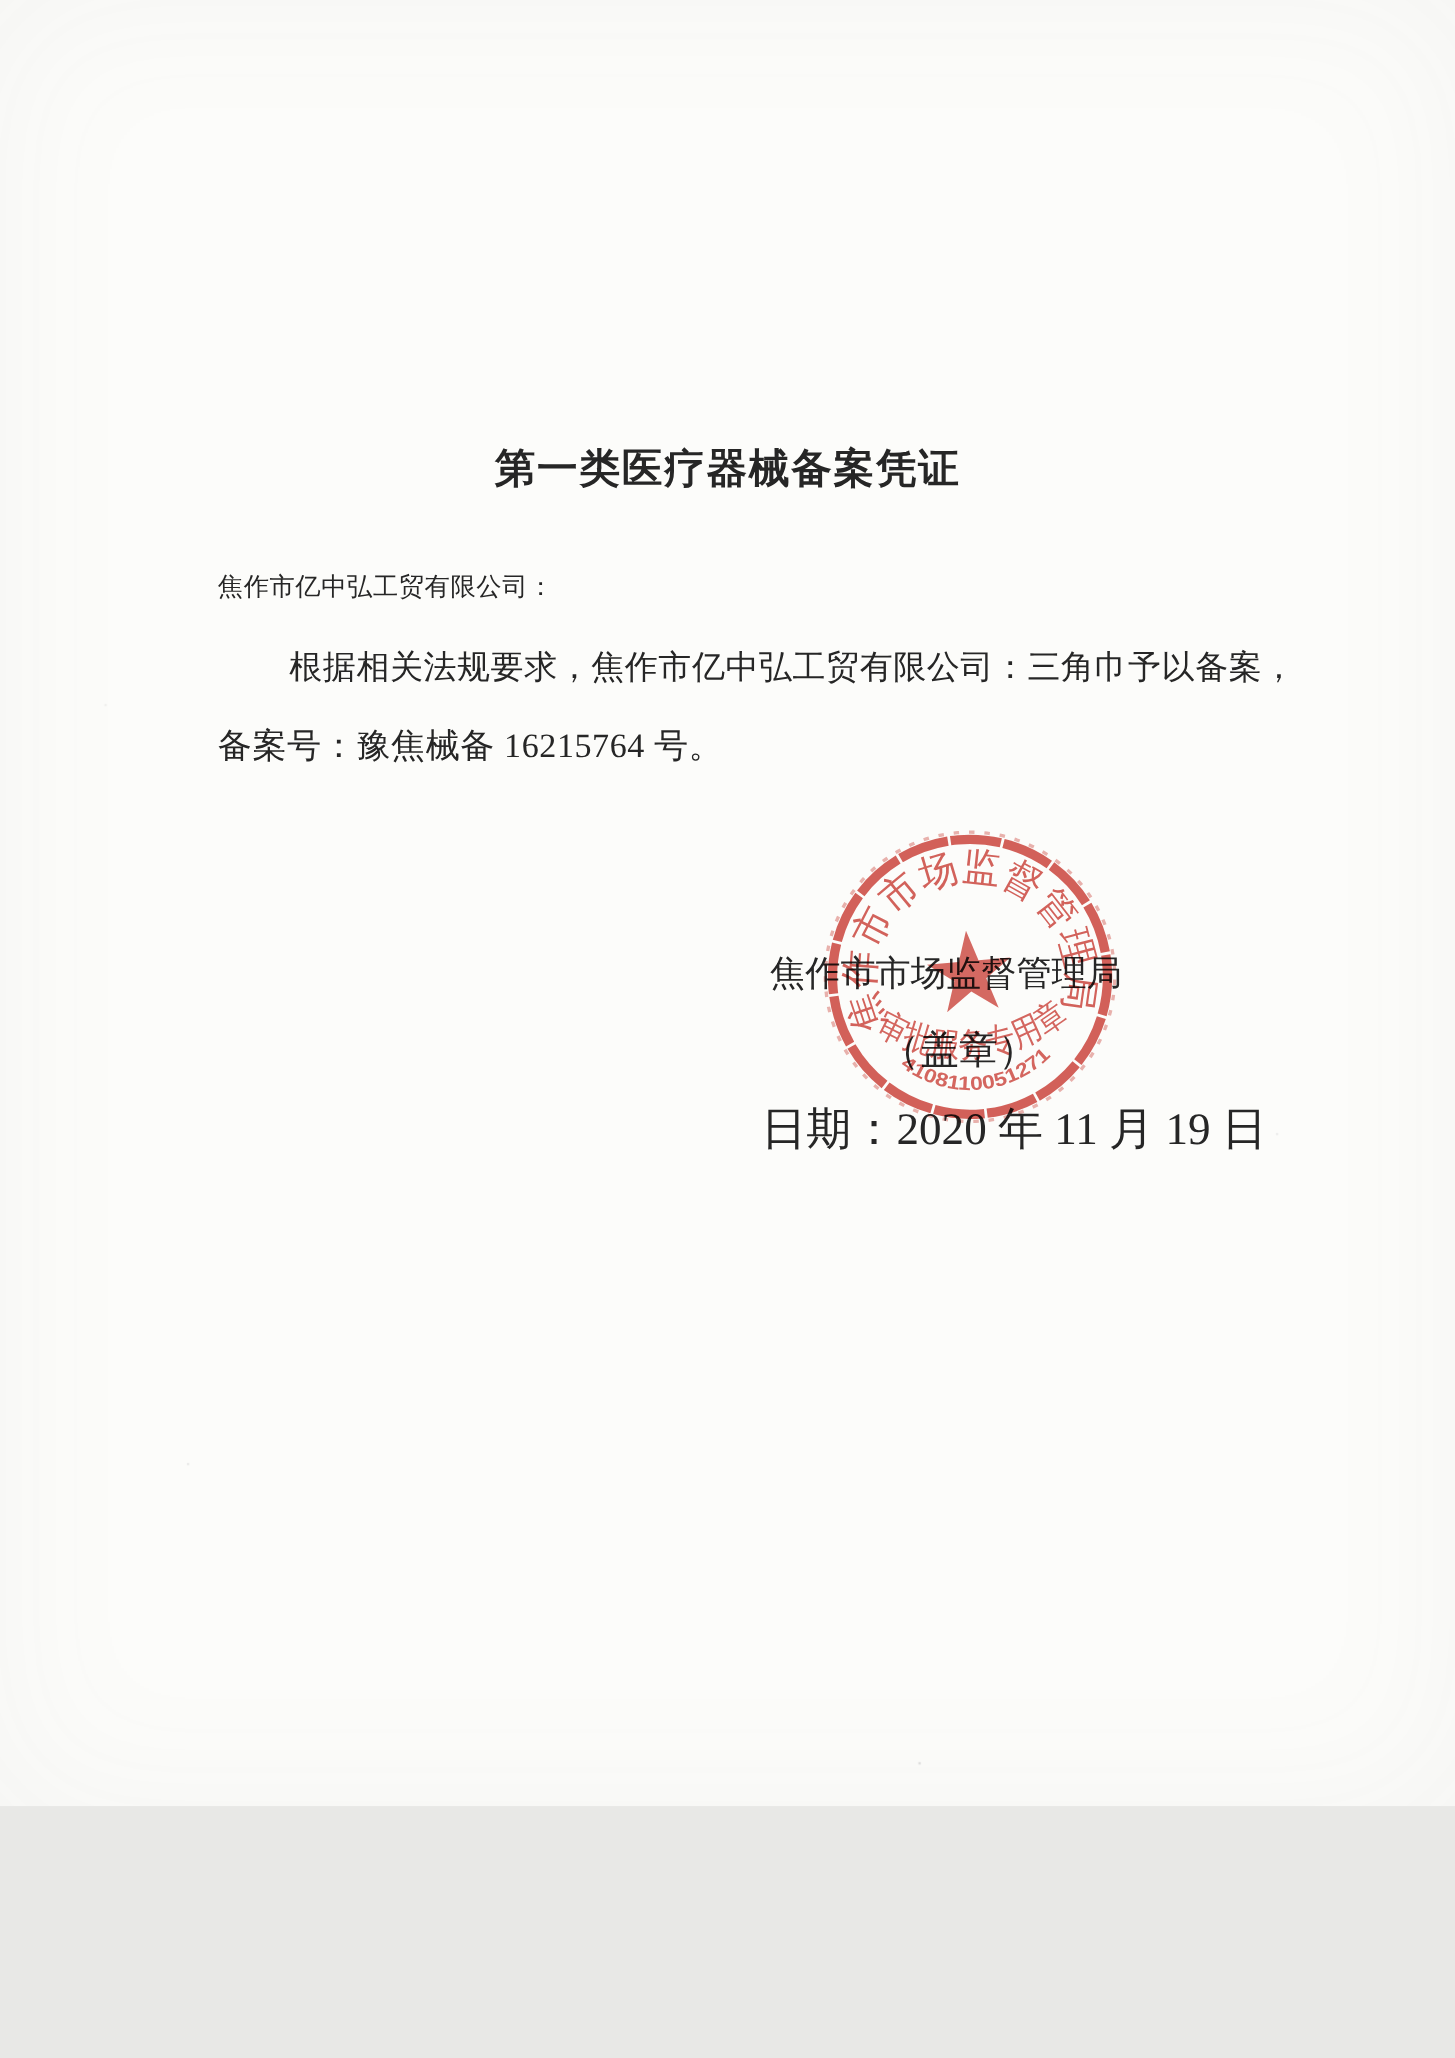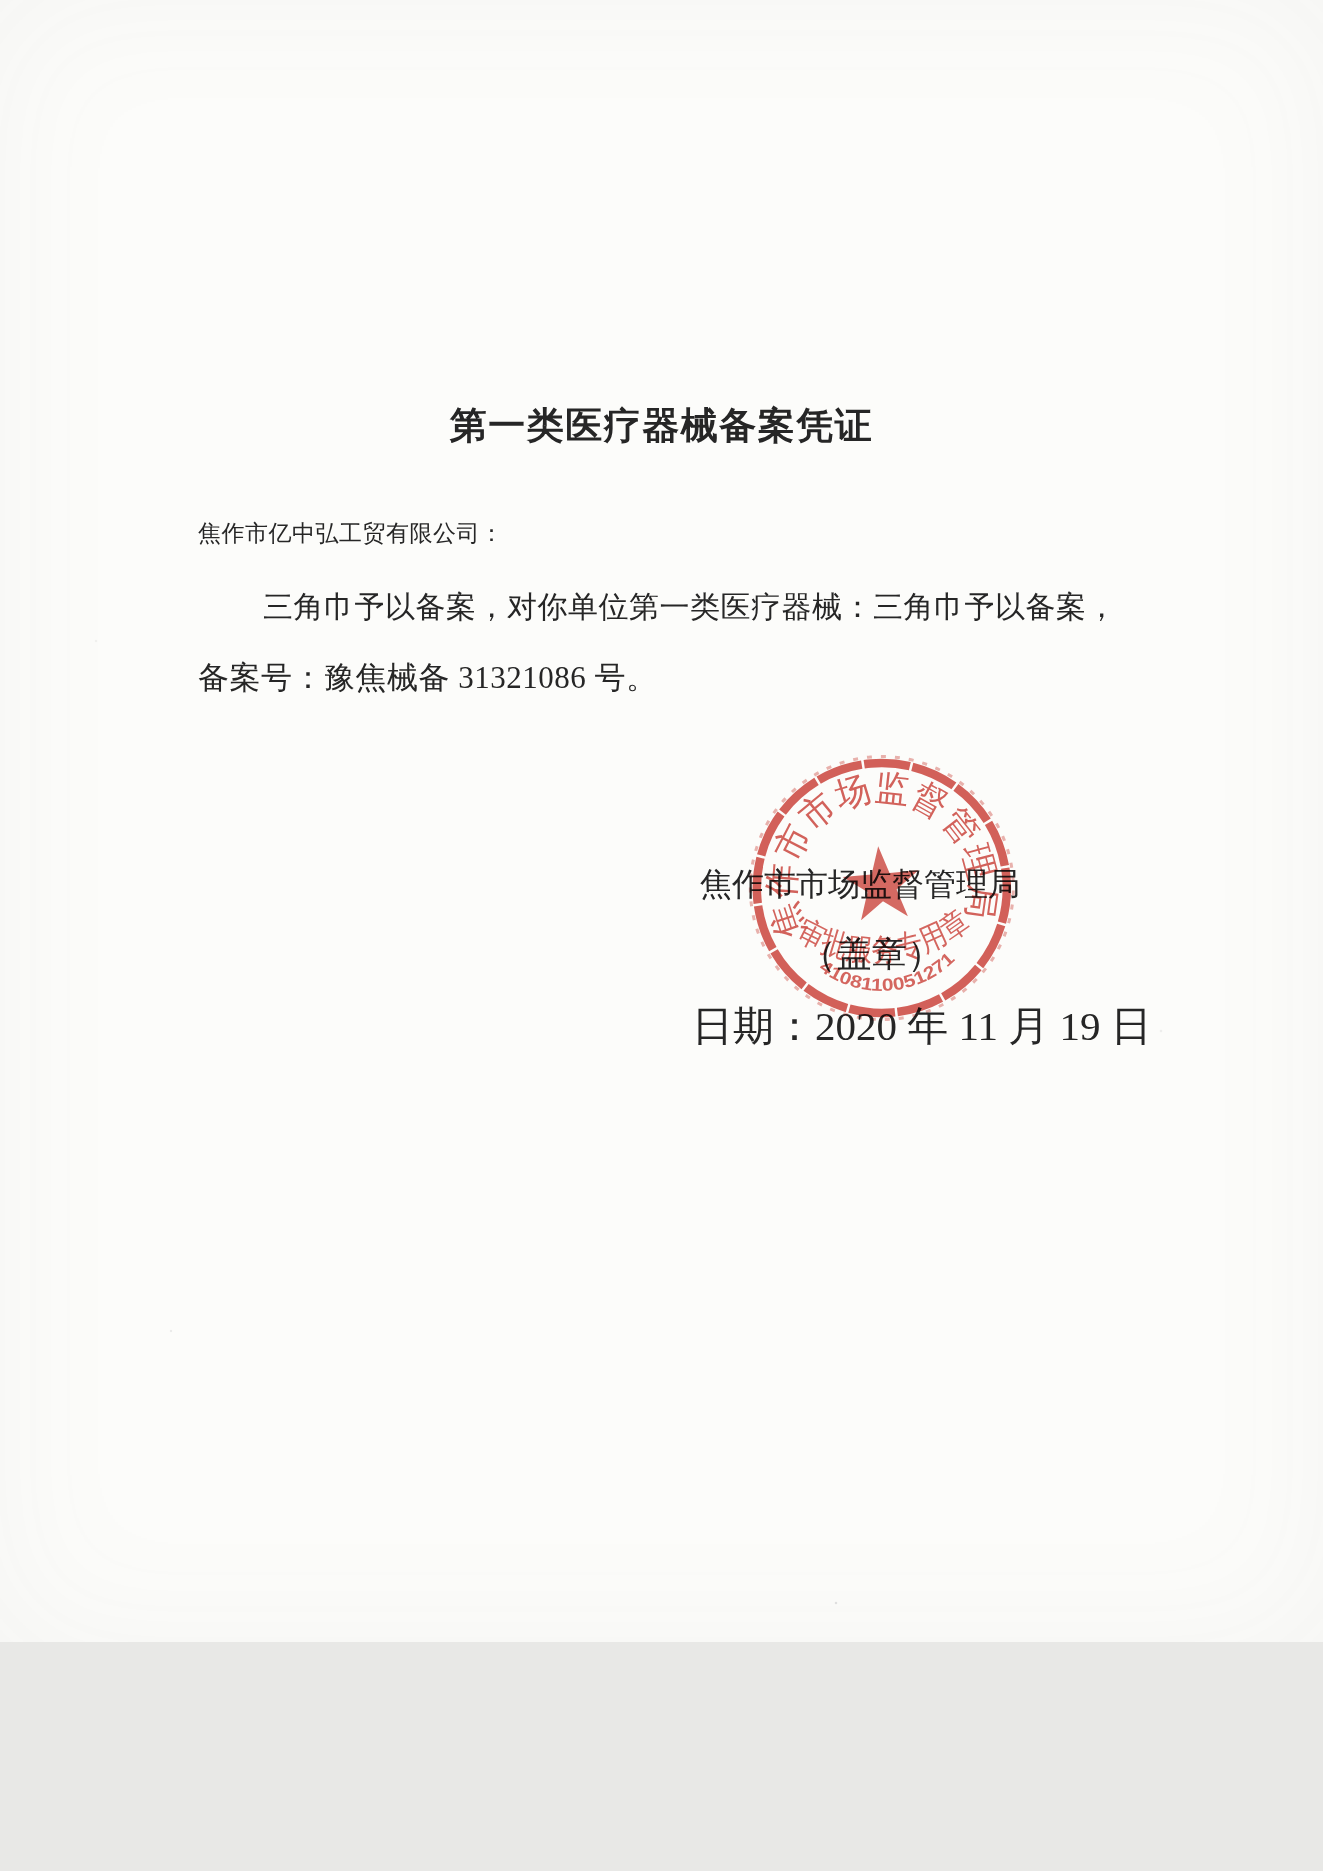--- a/index.html
+++ b/index.html
@@ -58,23 +58,23 @@
 <body>
 
 <div class="page">
 
   <div class="specks"></div>
 
   <h1 class="title">第一类医疗器械备案凭证</h1>
 
   <div class="line salutation">焦作市亿中弘工贸有限公司：</div>
 
-  <div class="line body1">三角巾予以备案，对你单位第一类医疗器械：三角巾予以备案，</div>
+  <div class="line body1">根据相关法规要求，焦作市亿中弘工贸有限公司：三角巾予以备案，</div>
 
-  <div class="line body2">备案号：豫焦械备 31321086 号。</div>
+  <div class="line body2">备案号：豫焦械备 16215764 号。</div>
 
   <div class="line authority">焦作市市场监督管理局</div>
 
   <div class="line seal-note">（盖章）</div>
 
   <div class="line date">日期：2020 年 11 月 19 日</div>
 
   <svg class="seal" viewBox="0 0 320 320" xmlns="http://www.w3.org/2000/svg" aria-hidden="true">
     <defs>
       <path id="sealArcTop" d="M 80.2 195.2 A 88 88 0 1 1 239.8 195.2" fill="none"></path>

